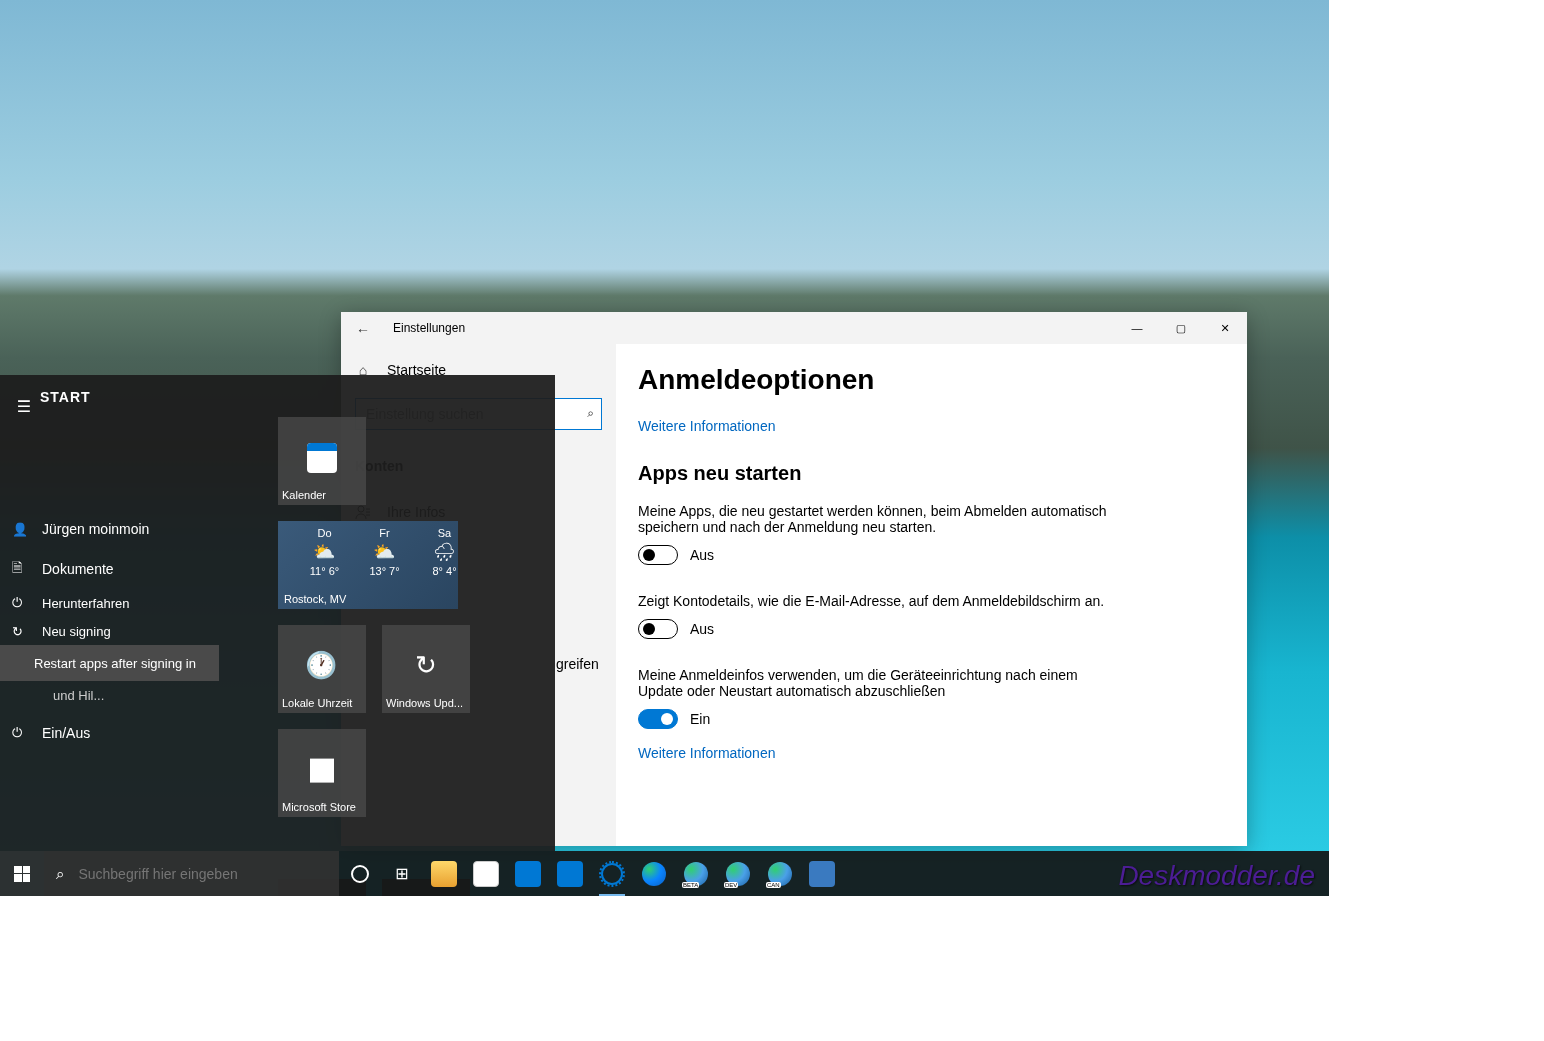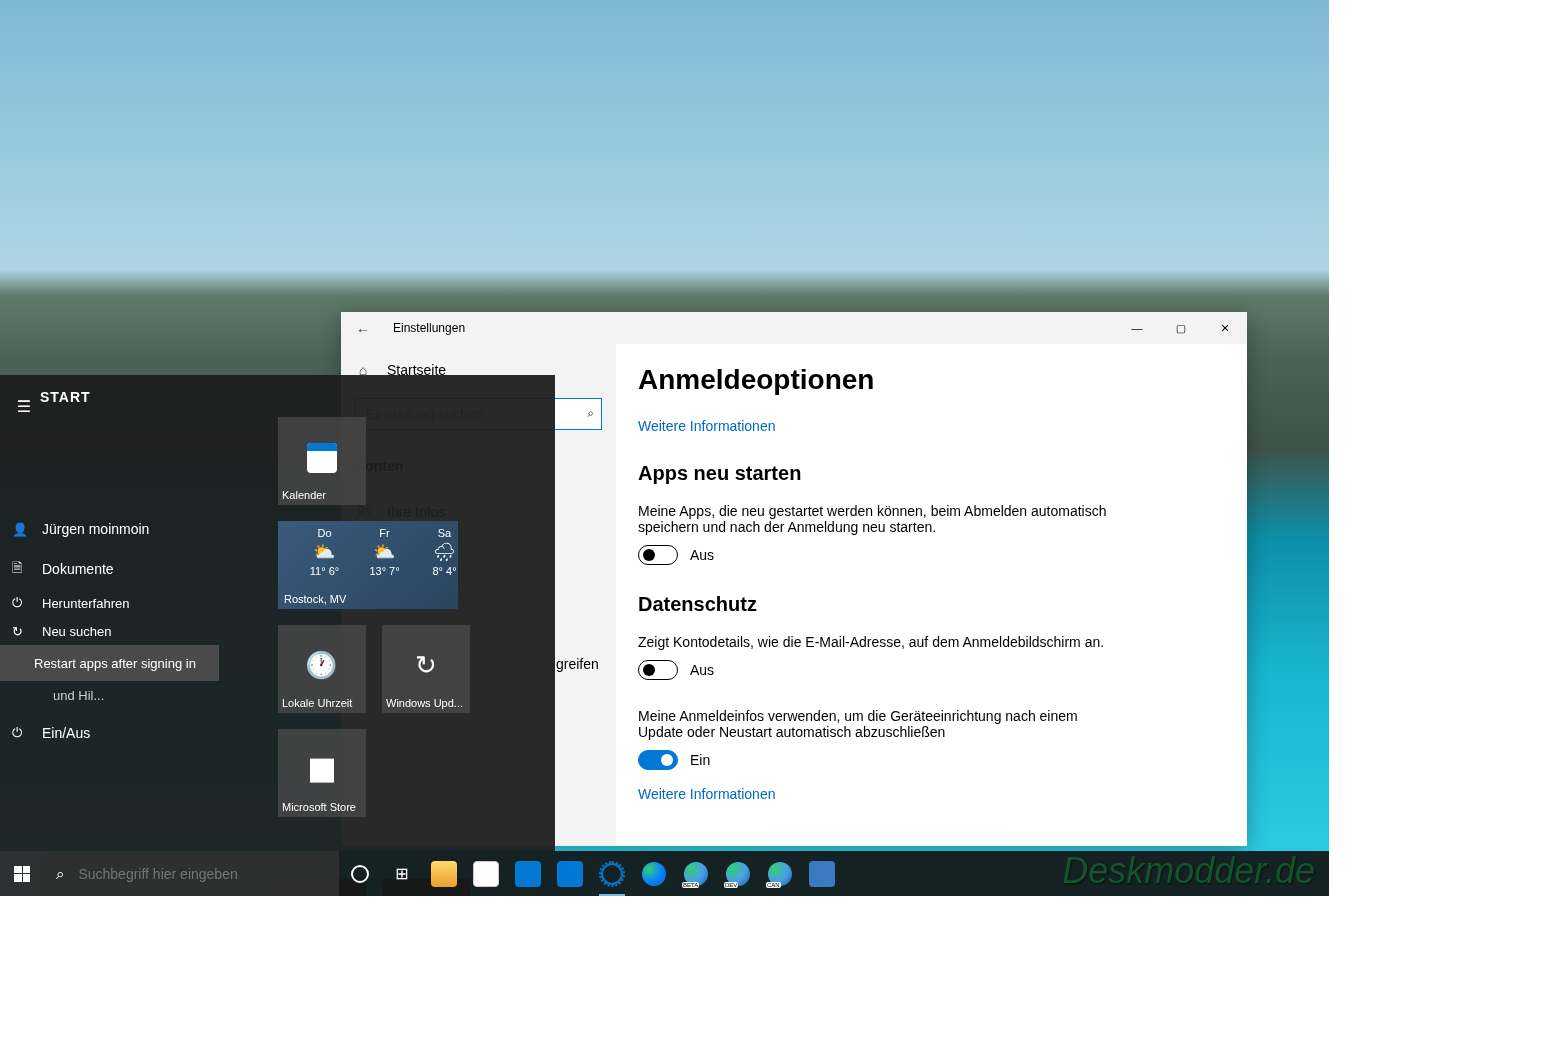--- a/index.html
+++ b/index.html
@@ -88,21 +88,21 @@
 .edge-ico { width: 24px; height: 24px; border-radius: 50%; background: radial-gradient(circle at 30% 30%, #30d070, #0a84ff 50%, #0a5fc0); }
 .edge-beta { background: radial-gradient(circle at 30% 30%, #30d070, #4aa0e8 50%, #1a5fa0); position: relative; }
 .edge-beta::after { content:"BETA"; position:absolute; bottom:-2px; left:-2px; font-size:6px; background:#fff; color:#000; padding:0 1px; border-radius:2px; }
 .edge-dev::after { content:"DEV"; }
 .edge-can::after { content:"CAN"; }
 .settings-ico { width:22px; height:22px; border:2px solid #0078d4; border-radius:50%; position:relative; }
 .settings-ico::before { content:""; position:absolute; inset:-4px; border:2px dotted #0078d4; border-radius:50%; }
 .tb-underline { position:absolute; bottom:0; left:8px; right:8px; height:2px; background:#76b9ed; }
 
 
-.watermark { position: absolute; right: 14px; bottom: 4px; font-size: 36px; color: #14532d; font-style: italic; text-shadow: 1px 1px 2px rgba(0,0,0,.6); font-weight: 300; }
+.watermark { position: absolute; right: 14px; bottom: 4px; font-size: 28px; color: #4c1d95; font-style: italic; text-shadow: 1px 1px 2px rgba(0,0,0,.6); font-weight: 300; }
 
 
 .crop { width: 1329px; height: 896px; transform-origin: 0 0; overflow: hidden; position: relative; }
 </style>
 </head>
 <body>
 
 <div class="crop">
 <div class="desktop"></div>
 
@@ -141,21 +141,20 @@
       <h1>Anmeldeoptionen</h1>
       <a class="link">Weitere Informationen</a>
       <h2>Apps neu starten</h2>
       <p>Meine Apps, die neu gestartet werden können, beim Abmelden automatisch speichern und nach der Anmeldung neu starten.</p>
       <div class="toggle-row">
         <div class="toggle">
               <div class="knob"></div>
             </div>
         <span class="toggle-label">Aus</span>
       </div>
-      <h2>Datenschutz</h2>
       <p>Zeigt Kontodetails, wie die E-Mail-Adresse, auf dem Anmeldebildschirm an.</p>
       <div class="toggle-row">
         <div class="toggle">
               <div class="knob"></div>
             </div>
         <span class="toggle-label">Aus</span>
       </div>
       <p>Meine Anmeldeinfos verwenden, um die Geräteeinrichtung nach einem Update oder Neustart automatisch abzuschließen</p>
       <div class="toggle-row">
         <div class="toggle on">
@@ -183,21 +182,21 @@
     <div class="power-item big">
       <span class="picon">🗎</span>
       <span>Dokumente</span>
     </div>
     <div class="power-item">
       <span class="picon">⏻</span>
       <span>Herunterfahren</span>
     </div>
     <div class="power-item">
       <span class="picon">↻</span>
-      <span>Neu suchen</span>
+      <span>Neu signing</span>
     </div>
     <div class="power-item hl">
       <span>Restart apps after signing in</span>
     </div>
     <div class="power-item truncated">
       <span>und Hil...</span>
     </div>
     <div class="power-item big" style="margin-top:4px">
       <span class="picon">⏻</span>
       <span>Ein/Aus</span>

